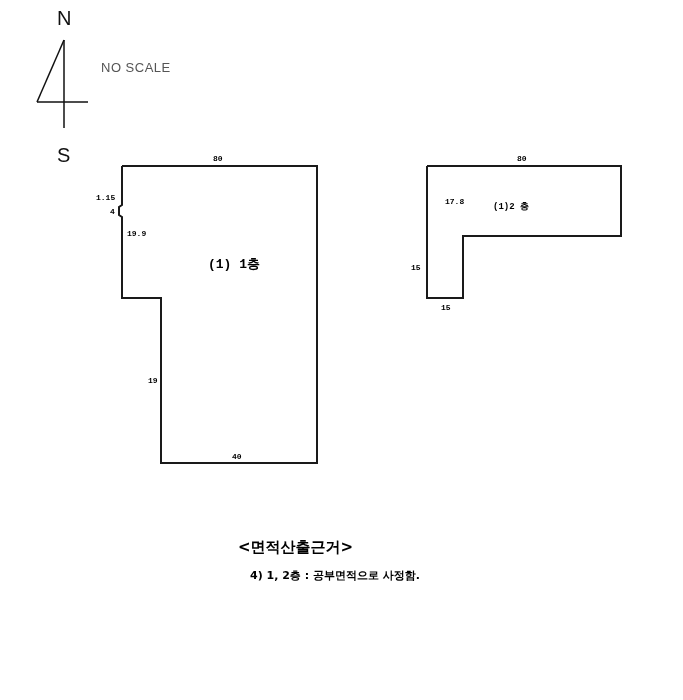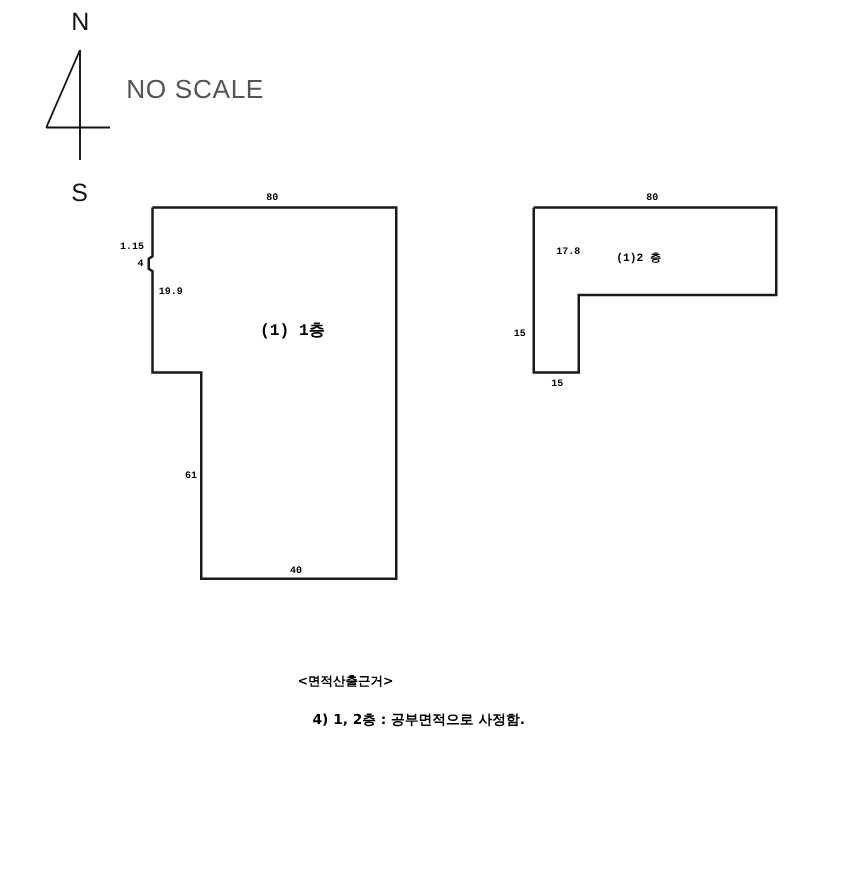--- a/index.html
+++ b/index.html
@@ -4,23 +4,23 @@
 <style>
   html, body { margin: 0; padding: 0; background: #ffffff; }
   body { width: 683px; height: 700px; position: relative; overflow: hidden;
          font-family: "Liberation Sans", sans-serif; color: #000; }
   svg.drawing { position: absolute; left: 0; top: 0; }
   .lbl { position: absolute; font-family: Liberation Mono, monospace; font-weight: bold;
          font-size: 8px; line-height: 10px; white-space: nowrap; color: #000; }
   .compass-letter { position: absolute; font-family: "Liberation Sans", sans-serif;
          font-size: 20px; line-height: 20px; color: #111; }
   .noscale { position: absolute; left: 101px; top: 60px; font-family: "Liberation Sans", sans-serif;
-         font-size: 21px; color: #555; letter-spacing: 0.5px; }
+         font-size: 13px; color: #555; letter-spacing: 0.5px; }
   .note-title { position: absolute; left: 238px; top: 538px; font-family: "DejaVu Sans", sans-serif;
-         font-weight: bold; font-size: 10px; color: #000; }
+         font-weight: bold; font-size: 15px; color: #000; }
   .note-line { position: absolute; left: 250px; top: 568px; font-family: "DejaVu Sans", sans-serif;
          font-weight: bold; font-size: 11px; color: #000; }
 </style>
 </head>
 <body>
 
 <svg class="drawing" width="683" height="700">
 
   <g stroke="#111" stroke-width="1.5" fill="none">
     <line x1="64" y1="40" x2="64" y2="128"></line>
@@ -35,21 +35,21 @@
 
 <div class="compass-letter" style="left:57px; top:8px;">N</div>
 <div class="compass-letter" style="left:57px; top:145px;">S</div>
 <div class="noscale">NO SCALE</div>
 
 <div class="lbl" style="left:213px; top:154px;">80</div>
 <div class="lbl" style="left:96px; top:193px;">1.15</div>
 <div class="lbl" style="left:110px; top:207px;">4</div>
 <div class="lbl" style="left:127px; top:229px;">19.9</div>
 <div class="lbl" style="left:208px; top:260px; font-size:13px;">(1) 1층</div>
-<div class="lbl" style="left:148px; top:376px;">61</div>
+<div class="lbl" style="left:148px; top:376px;">19</div>
 <div class="lbl" style="left:232px; top:452px;">40</div>
 
 <div class="lbl" style="left:517px; top:154px;">80</div>
 <div class="lbl" style="left:399px; top:197px;margin-left:46px;">17.8</div>
 <div class="lbl" style="left:493px; top:202px; font-size:9px;">(1)2 층</div>
 <div class="lbl" style="left:411px; top:263px;">15</div>
 <div class="lbl" style="left:441px; top:303px;">15</div>
 
 <div class="note-title">&lt;면적산출근거&gt;</div>
 <div class="note-line">4) 1, 2층 : 공부면적으로 사정함.</div>

